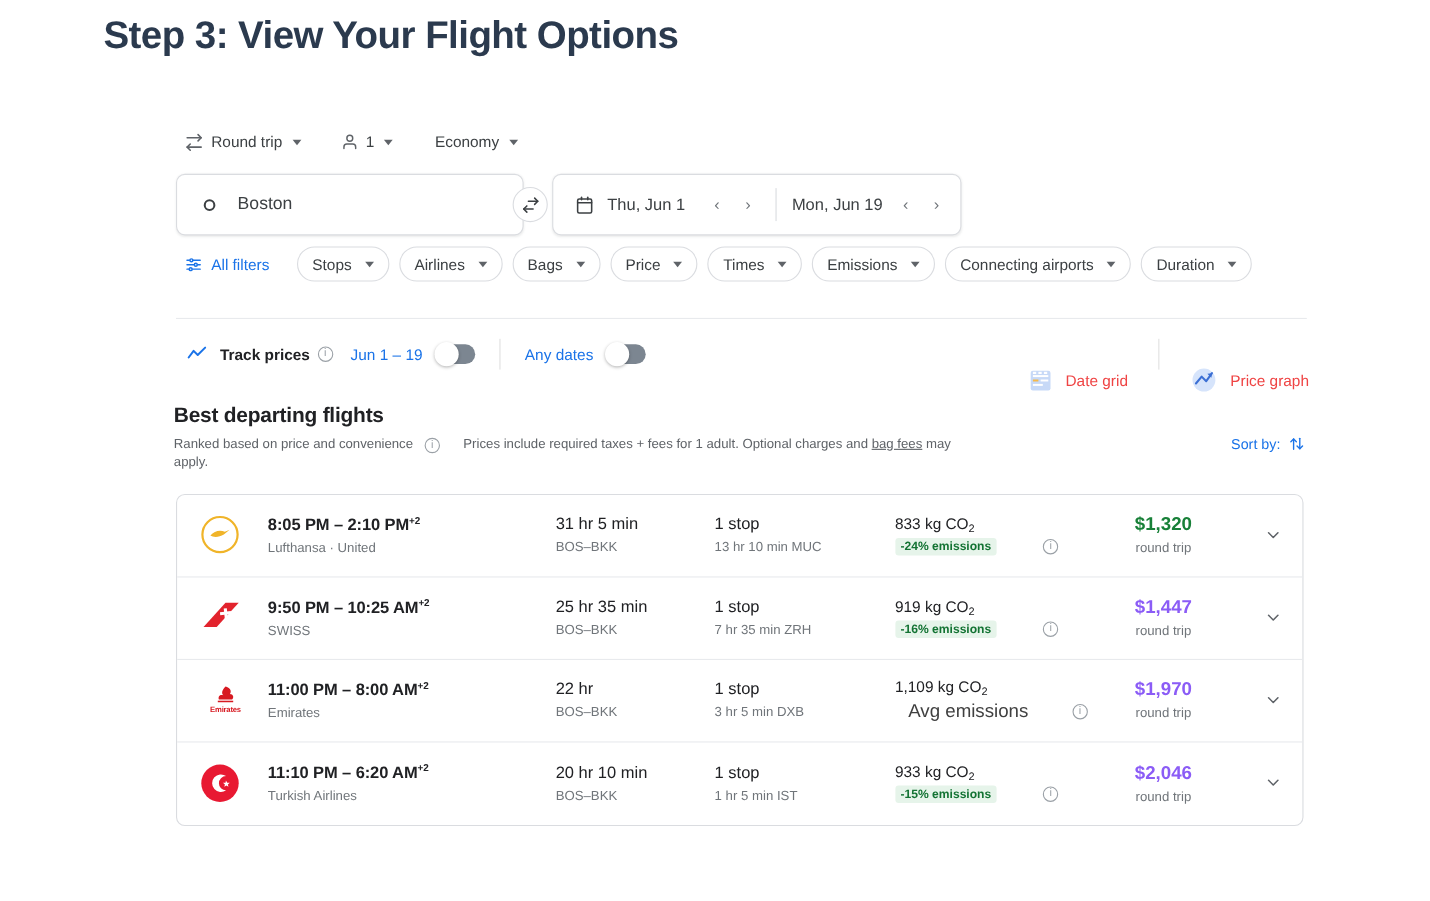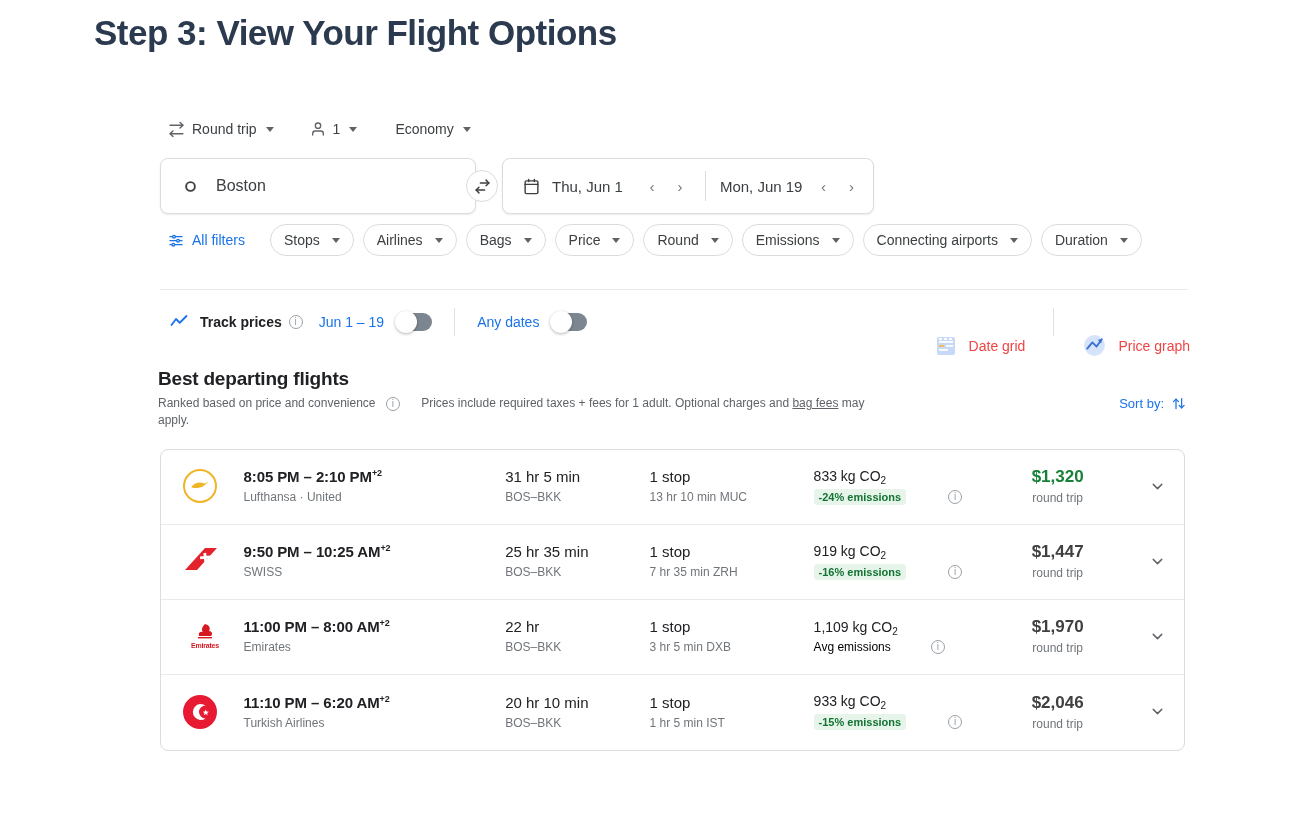--- a/index.html
+++ b/index.html
@@ -158,23 +158,23 @@
   .l1-reg { font-size: 15px; font-weight: normal; color: #202124; white-space: nowrap; }
 
   .co2 { font-size: 14px; color: #202124; white-space: nowrap; }
   .co2 sub { font-size: 10px; vertical-align: baseline; position: relative; top: 3px; }
   .emis-line { margin-top: 5px; display: flex; align-items: center; gap: 33px; }
   .badge {
     background: #e6f4ea; color: #137333;
     font-size: 11px; font-weight: bold;
     padding: 2px 5px; border-radius: 3px; white-space: nowrap;
   }
-  .avg-em { font-size: 12px; color: #000000; }
-
-  .price { font-size: 17px; font-weight: bold; color: #404040; }
+  .avg-em { font-size: 17px; color: #404040; margin-left: 12px; }
+
+  .price { font-size: 17px; font-weight: bold; color: #8b5cf6; }
   .price.green { color: #188038; }
   .price-sub { font-size: 12px; color: #70757a; margin-top: 4px; }
 
   .chev-down { color: #5f6368; font-size: 13px; }
 
   
   .lh-logo {
     width: 34px; height: 34px; border-radius: 50%;
     border: 2px solid #f0b429; display: flex;
     align-items: center; justify-content: center;
@@ -286,21 +286,21 @@
         </div>
       <div class="chip">
           <span>Bags</span>
           <span class="caret"></span>
         </div>
       <div class="chip">
           <span>Price</span>
           <span class="caret"></span>
         </div>
       <div class="chip">
-          <span>Round</span>
+          <span>Times</span>
           <span class="caret"></span>
         </div>
       <div class="chip">
           <span>Emissions</span>
           <span class="caret"></span>
         </div>
       <div class="chip">
           <span>Connecting airports</span>
           <span class="caret"></span>
         </div>

